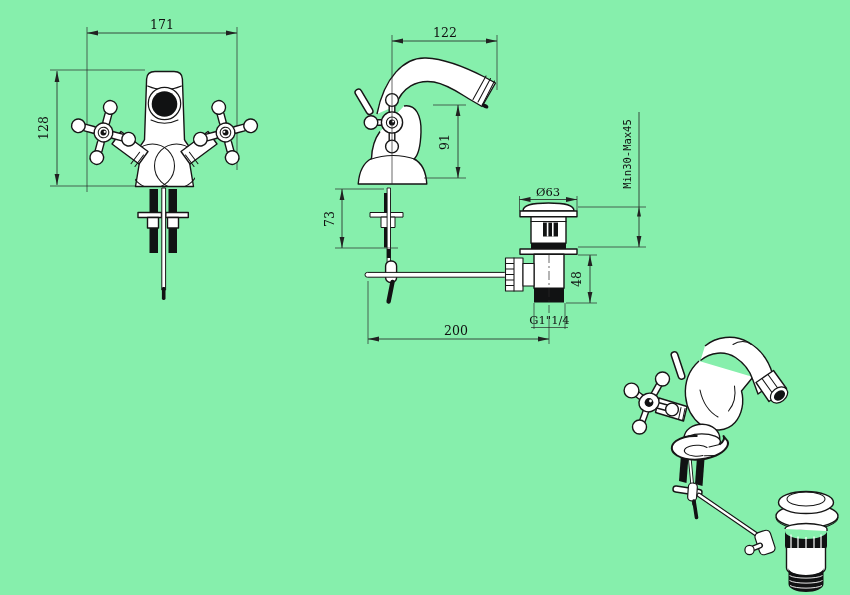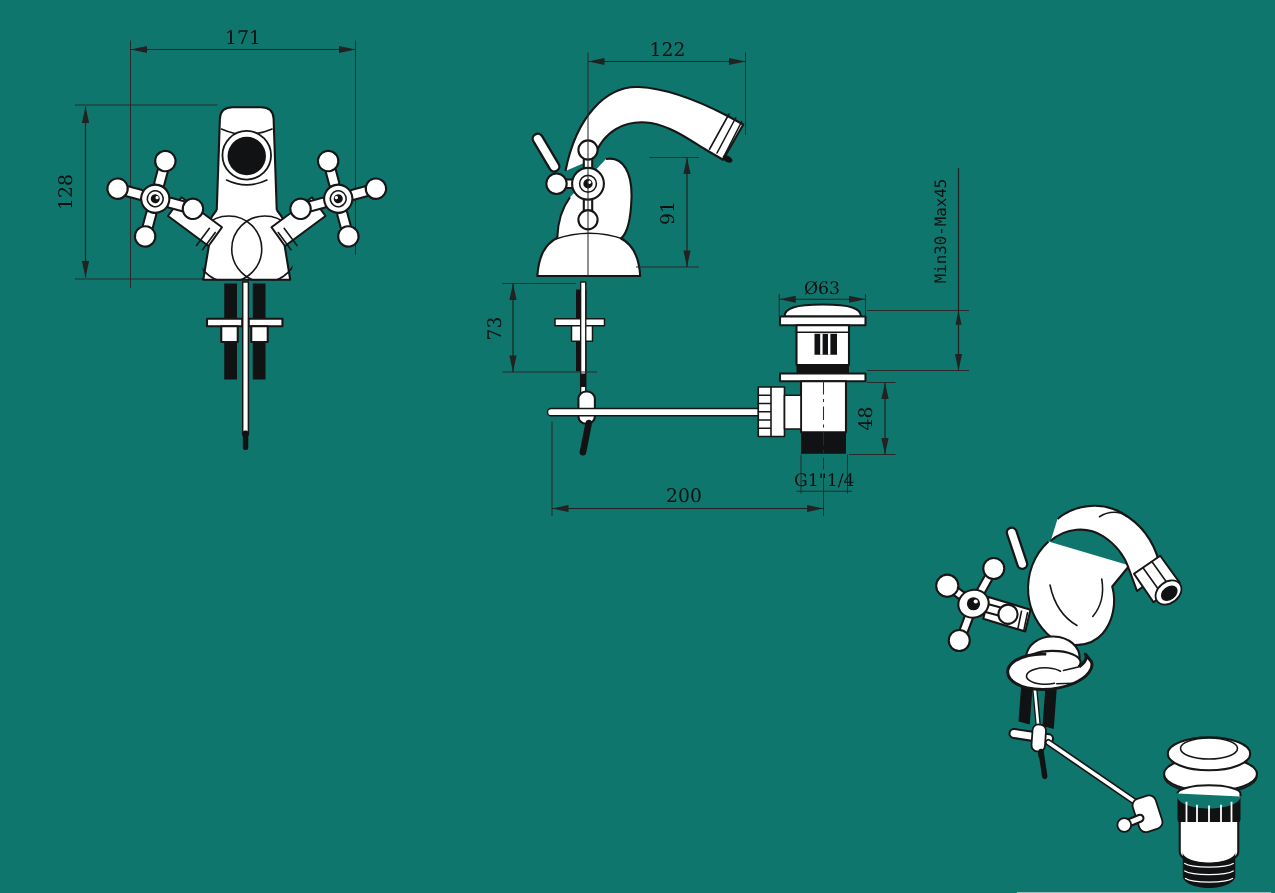--- a/index.html
+++ b/index.html
@@ -1,16 +1,16 @@
 <!DOCTYPE html>
 <html><head>
 <meta charset="utf-8">
 <style>
   html,body{margin:0;padding:0;background:#fff;}
-  .stage{width:850px;height:595px;background:#0f766e;position:relative;overflow:hidden;}
+  .stage{width:850px;height:595px;background:#86efac;position:relative;overflow:hidden;}
   .objt{stroke:#161616;stroke-width:1.05;fill:none;stroke-linejoin:round;stroke-linecap:round;}
   .objf{stroke:#161616;stroke-width:1.4;fill:#ffffff;stroke-linejoin:round;}
   .solid{fill:#111213;stroke:none;}
   .dim{stroke:#222;stroke-width:0.8;fill:none;}
   .ext{stroke:#2a2a2a;stroke-width:0.7;fill:none;}
   .cl{stroke:#2a2a2a;stroke-width:0.7;fill:none;stroke-dasharray:9 3 2 3;}
   .dim-text{font-family:"DejaVu Serif",serif;font-size:12.5px;fill:#101010;}
   .dim-text-sm{font-family:"DejaVu Serif",serif;font-size:11.5px;fill:#101010;}
   .mono{font-family:"DejaVu Sans Mono",monospace;font-size:10.5px;fill:#101010;}
 </style>

